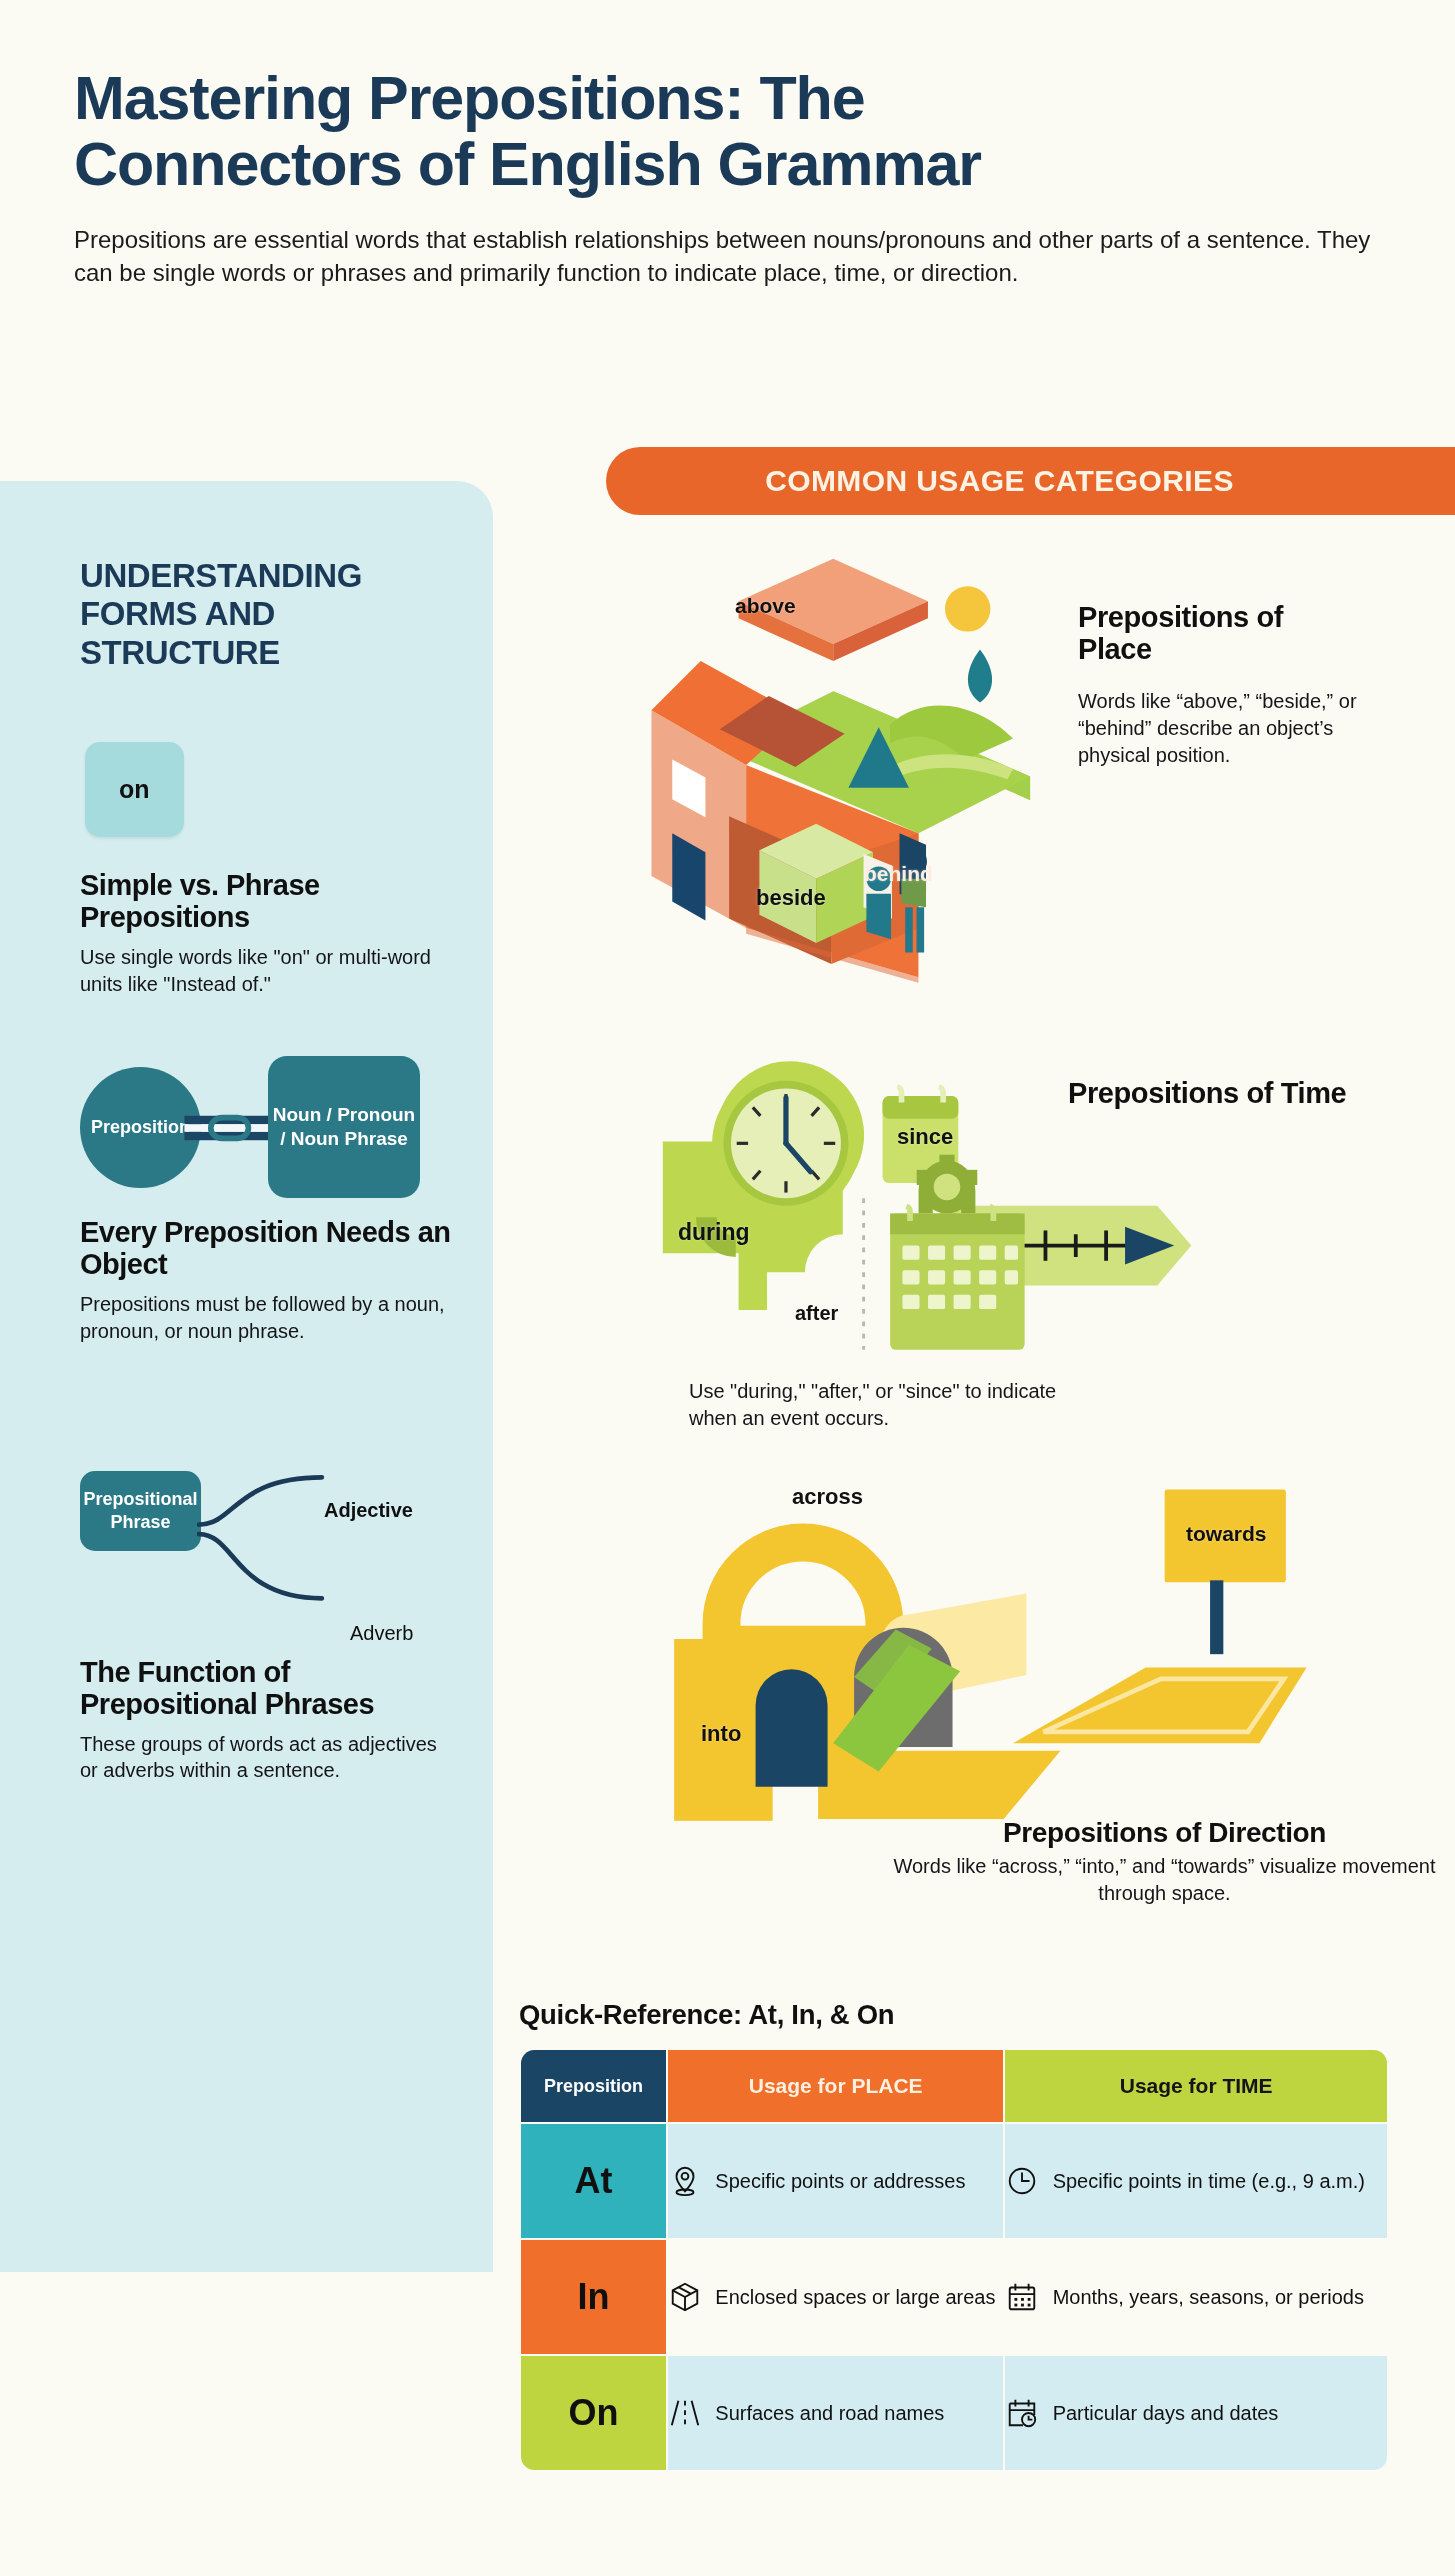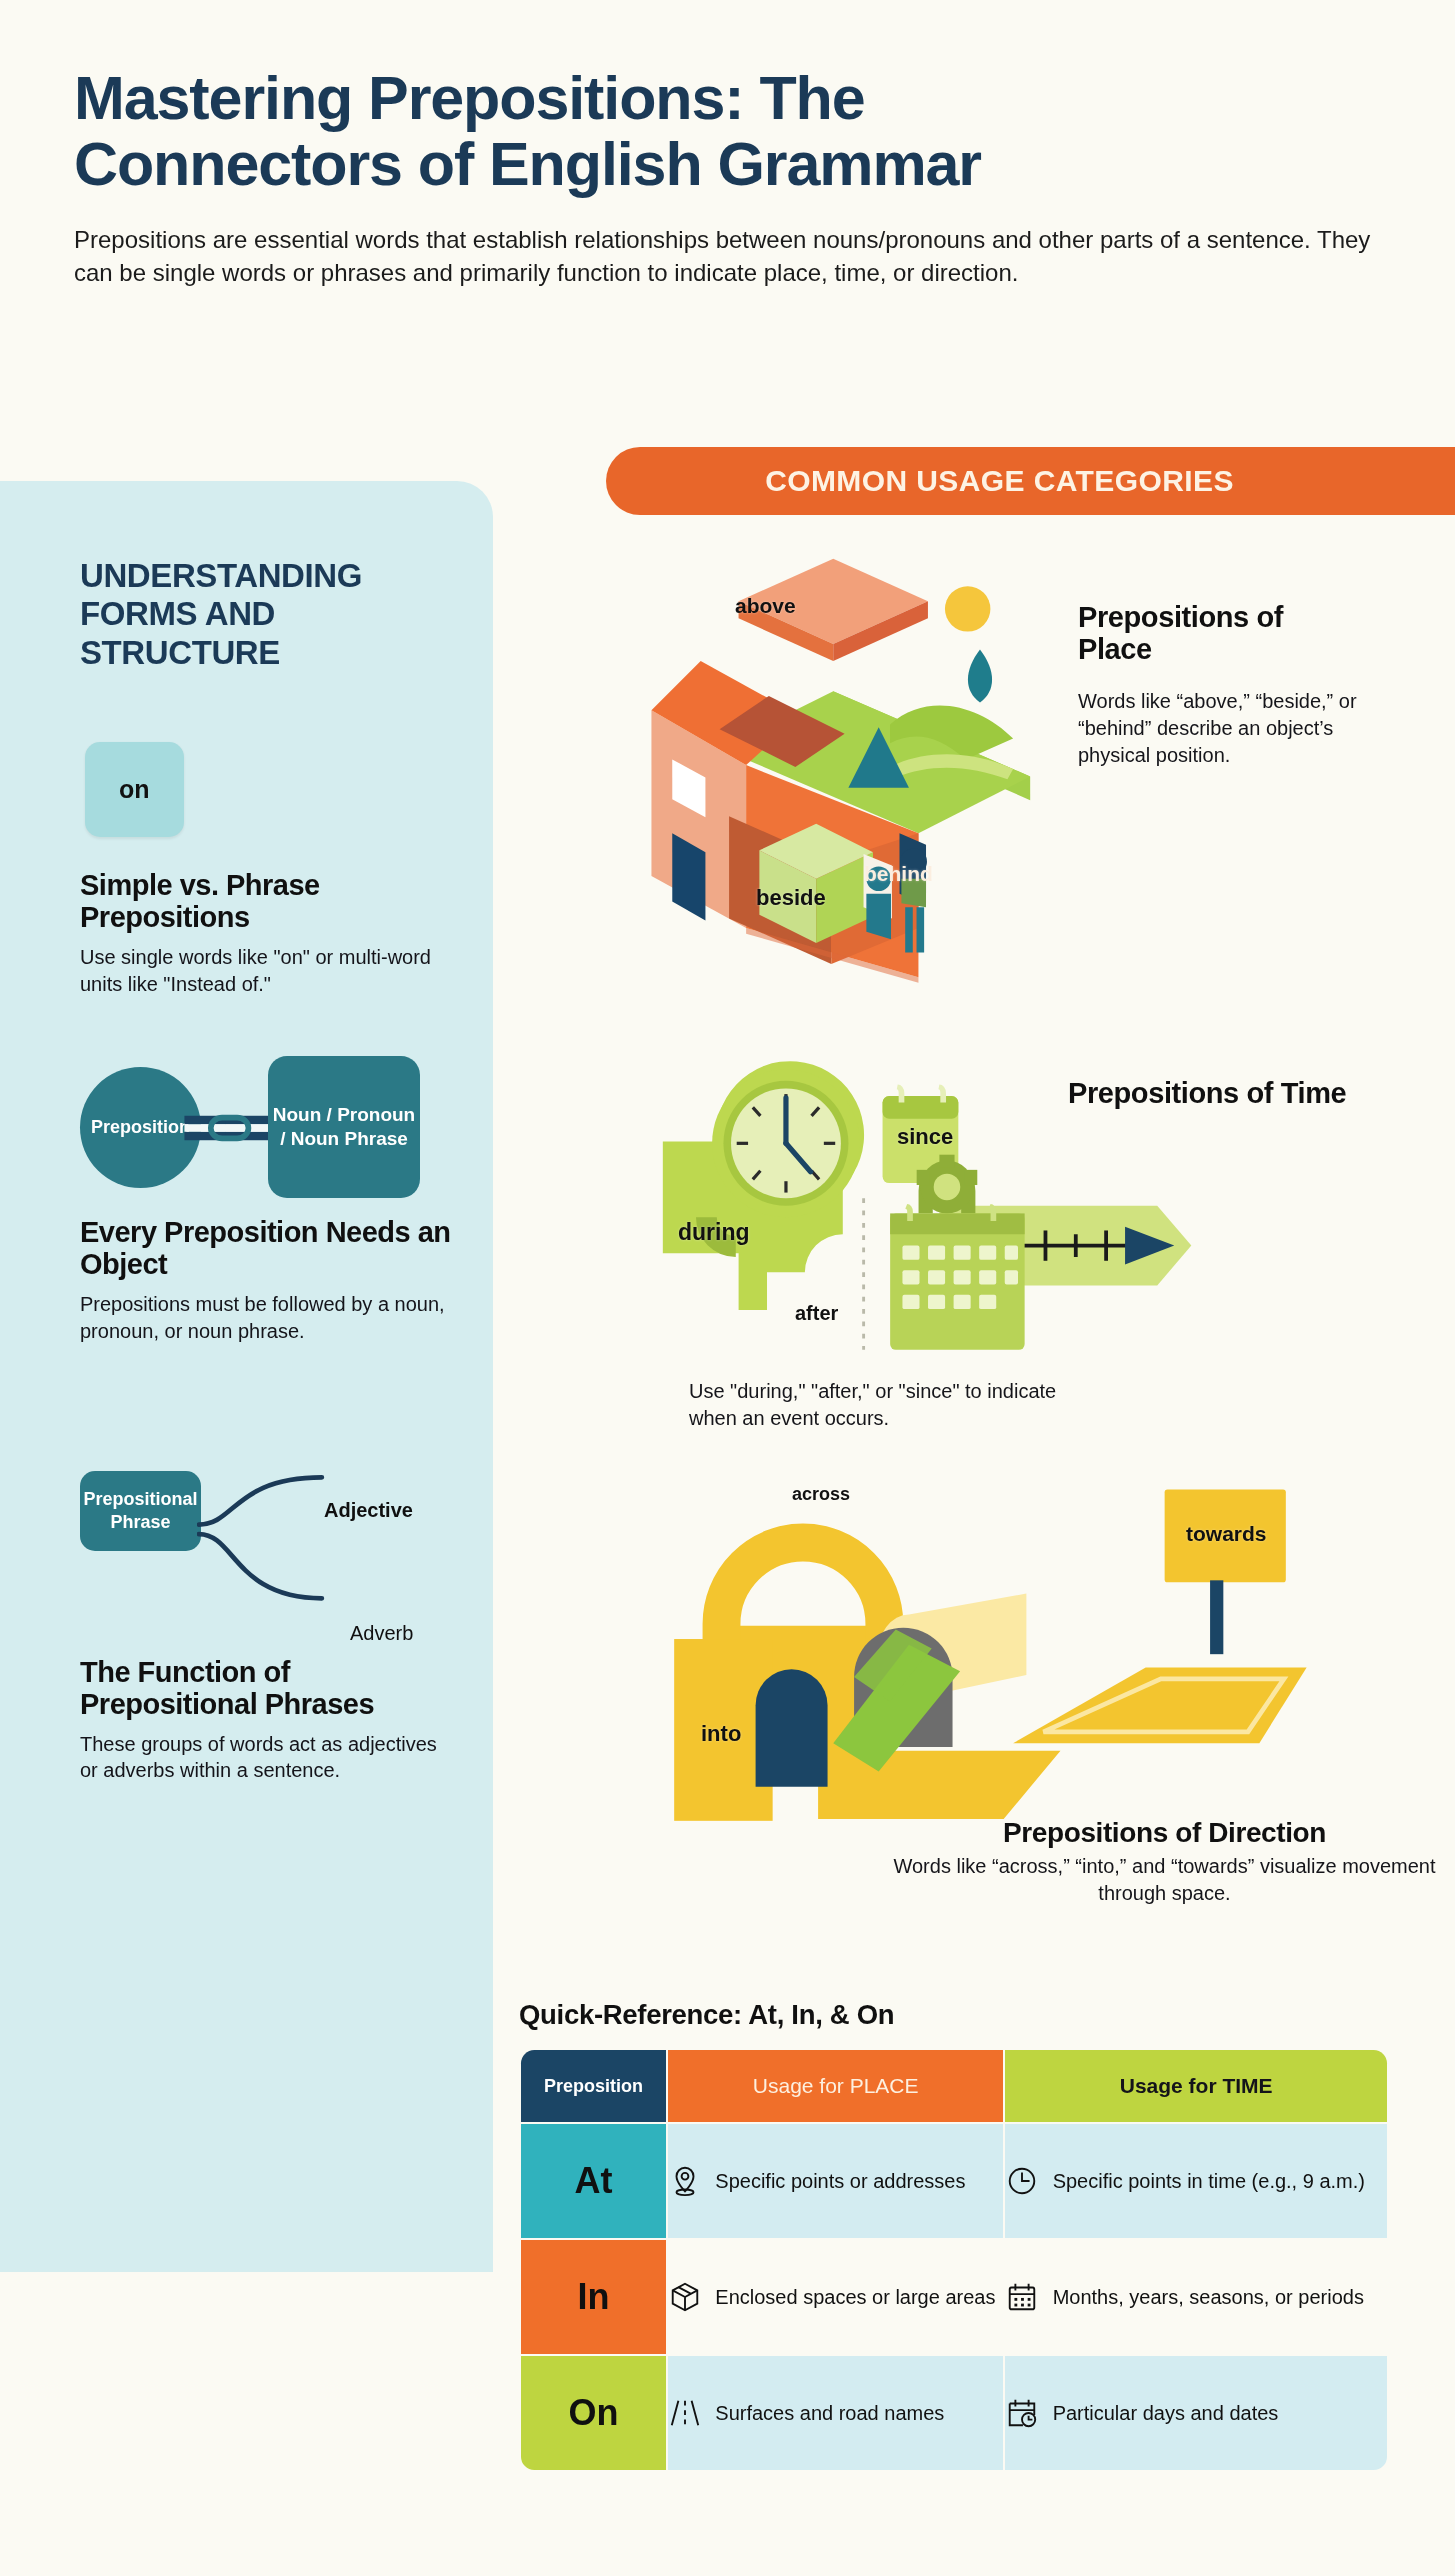--- a/index.html
+++ b/index.html
@@ -163,21 +163,21 @@
   }
   #qr-table { width: 870px; border-collapse: separate; border-spacing: 2.8px; }
   #qr-table th, #qr-table td { padding: 0; vertical-align: middle; }
   .col-prep { width: 144px; }
   .col-place { width: 333px; }
   .col-time { width: 379px; }
   .th-prep {
     background: #1b4565; color: #fff; height: 72px;
     border-radius: 13.3px 0 0 0; font-size: 18px; font-weight: 700;
   }
-  .th-place { background: #f06f2a; color: #fdf0e0; height: 72px; font-size: 21px; font-weight: 400; }
+  .th-place { background: #f06f2a; color: #fdf0e0; height: 72px; font-size: 21px; font-weight: 700; }
   .th-time { background: #bed540; color: #14141a; height: 72px; border-radius: 0 13.3px 0 0; font-size: 21px; font-weight: 700; }
 
   .cell-prep {
     text-align: center; font-size: 36px; font-weight: 700; color: #101010; height: 114px;
   }
   .prep-at  { background: #30b2bd; }
   .prep-in  { background: #f06f2a; }
   .prep-on  { background: #bed540; border-radius: 0 0 0 13.3px; }
   .cell-body { background: #d3ecf1; padding: 0 0 0 21px; height: 114px; }
   .cell-body.plain { background: #fbfaf3; }
@@ -404,21 +404,21 @@
 
     <polygon points="320,164 444,142 444,228 320,254" fill="#fbe9a4"></polygon>
     <path d="M320 164 a34 45 0 0 0 0 90 z" fill="#fbe9a4"></path>
 
     <path d="M262 230 a52 52 0 0 1 104 0 v74 h-104 z" fill="#6d6d6d"></path>
 
     <polygon points="240,300 320,196 374,224 288,330" fill="#8cc63e"></polygon>
     <polygon points="262,230 306,180 344,200 300,256" fill="#8cc63e" opacity="0.85"></polygon>
   </svg>
 
-  <div class="art-label" style="left:186px; top:25px; font-size:18px;">across</div>
+  <div class="art-label" style="left:186px; top:25px; font-size:22px;">across</div>
   <div class="art-label" style="left:95px; top:262px; font-size:22px;">into</div>
   <div class="art-label" style="left:580px; top:63px; font-size:21px;">towards</div>
 
   <div id="direction-text">
     <div class="section-title">Prepositions of Direction</div>
     <div class="section-desc">Words like “across,” “into,” and “towards” visualize movement through space.</div>
   </div>
 </div>
 
 <div id="quickref">

